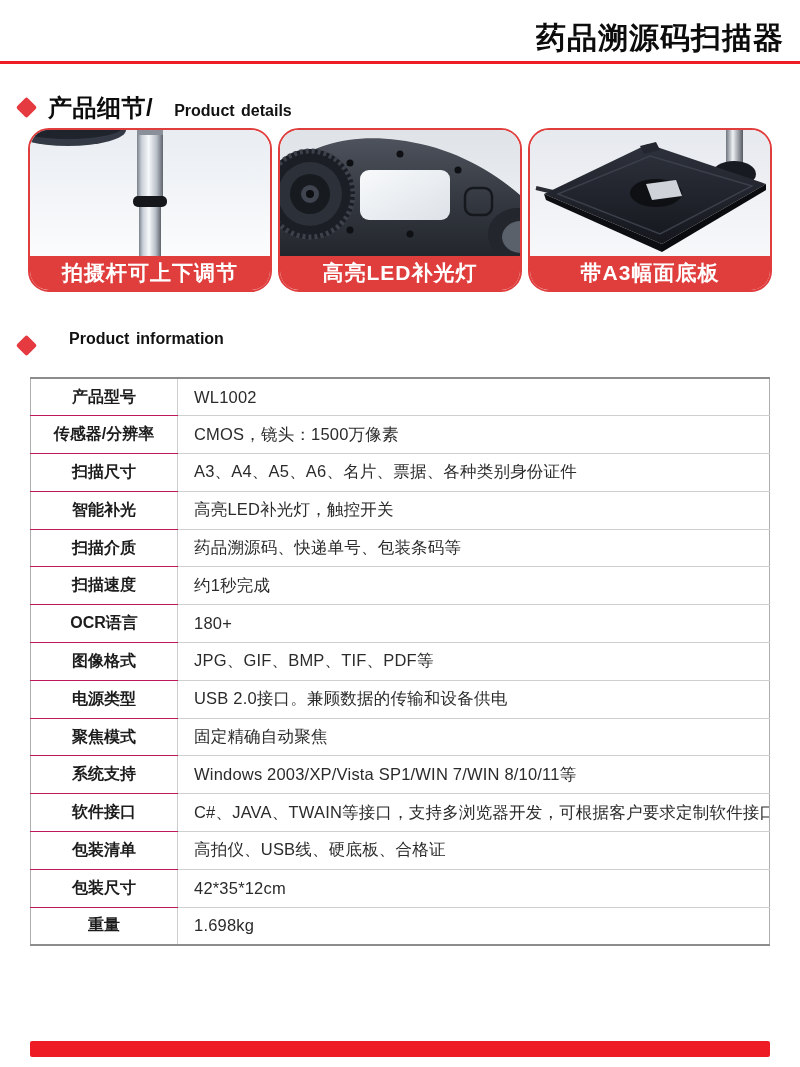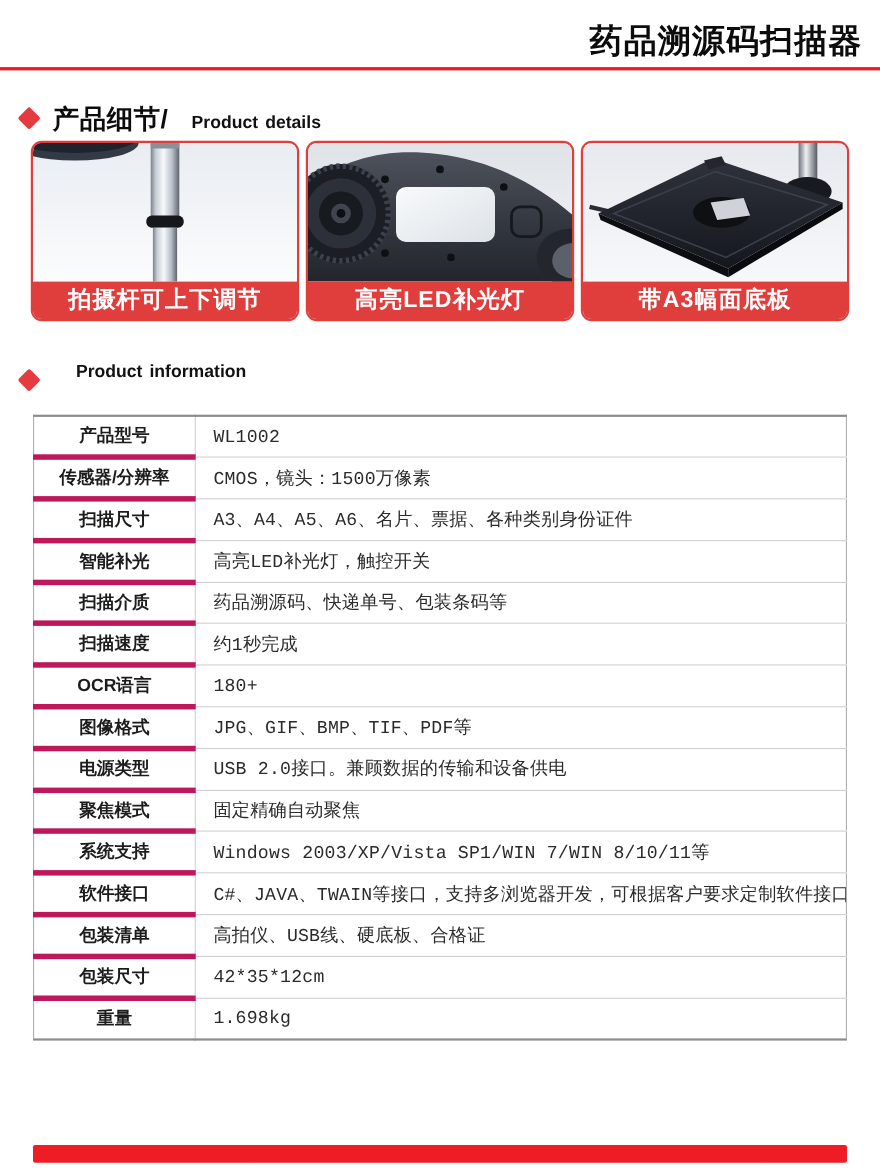--- a/index.html
+++ b/index.html
@@ -23,46 +23,46 @@
     align-self:center;margin:0 14px 4px 4px;border-radius:2px;flex:0 0 auto;
   }
   .sec-head .cn{font-size:24px;font-weight:900;color:#0c0c0c;letter-spacing:0.5px;}
   .sec-head .en{font-size:16px;font-weight:700;color:#111;margin-left:21px;word-spacing:2px;}
   #sec-details{top:92px;}
   #sec-info{top:330px;}
 
   
   .cards{position:absolute;top:128px;left:28px;display:flex;gap:6px;}
   .card{
-    width:240px;height:160px;margin:0;border:2px solid #e03d3d;border-radius:10px;
+    width:240px;height:160px;margin:0;border:2px solid #e03d3d;border-radius:21px;
     overflow:hidden;background:#fff;display:flex;flex-direction:column;
   }
   .card .img{width:240px;height:126px;flex:0 0 auto;}
   .card .img svg{display:block;width:240px;height:126px;}
   .card figcaption{
     flex:1;background:#e03d3d;color:#ffffff;font-size:21px;font-weight:700;
     letter-spacing:1px;text-align:center;line-height:34px;
   }
 
   
   .spec-table{
     position:absolute;top:377px;left:30px;width:740px;
     border-collapse:collapse;table-layout:fixed;
     border-left:1px solid #aeaeae;border-right:1px solid #aeaeae;
     border-top:2px solid #8c8c8c;border-bottom:2px solid #8c8c8c;
   }
   .spec-table tr{height:37.8px;}
   .spec-table th{
     width:142px;font-size:16px;font-weight:700;color:#1c1c1c;text-align:center;
-    border-right:1px solid #cfcfcf;border-bottom:5px solid #be185d;padding:0 2px;
+    border-right:1px solid #cfcfcf;border-bottom:1px solid #be185d;padding:0 2px;
   }
   .spec-table td{
     font-size:16.5px;font-weight:400;color:#2b2b2b;text-align:left;
     border-bottom:1px solid #cfcfcf;padding:0 8px 0 16px;letter-spacing:0.2px;
-    white-space:nowrap;overflow:hidden;font-family:Liberation Mono, monospace;
+    white-space:nowrap;overflow:hidden;
   }
   .spec-table tr:last-child th,.spec-table tr:last-child td{border-bottom:none;}
 
   
   .footer-bar{position:absolute;top:1041px;left:30px;width:740px;height:16px;background:#ee1c25;border-radius:2px;}
 </style>
 </head>
 <body>
 
 <div class="page">

